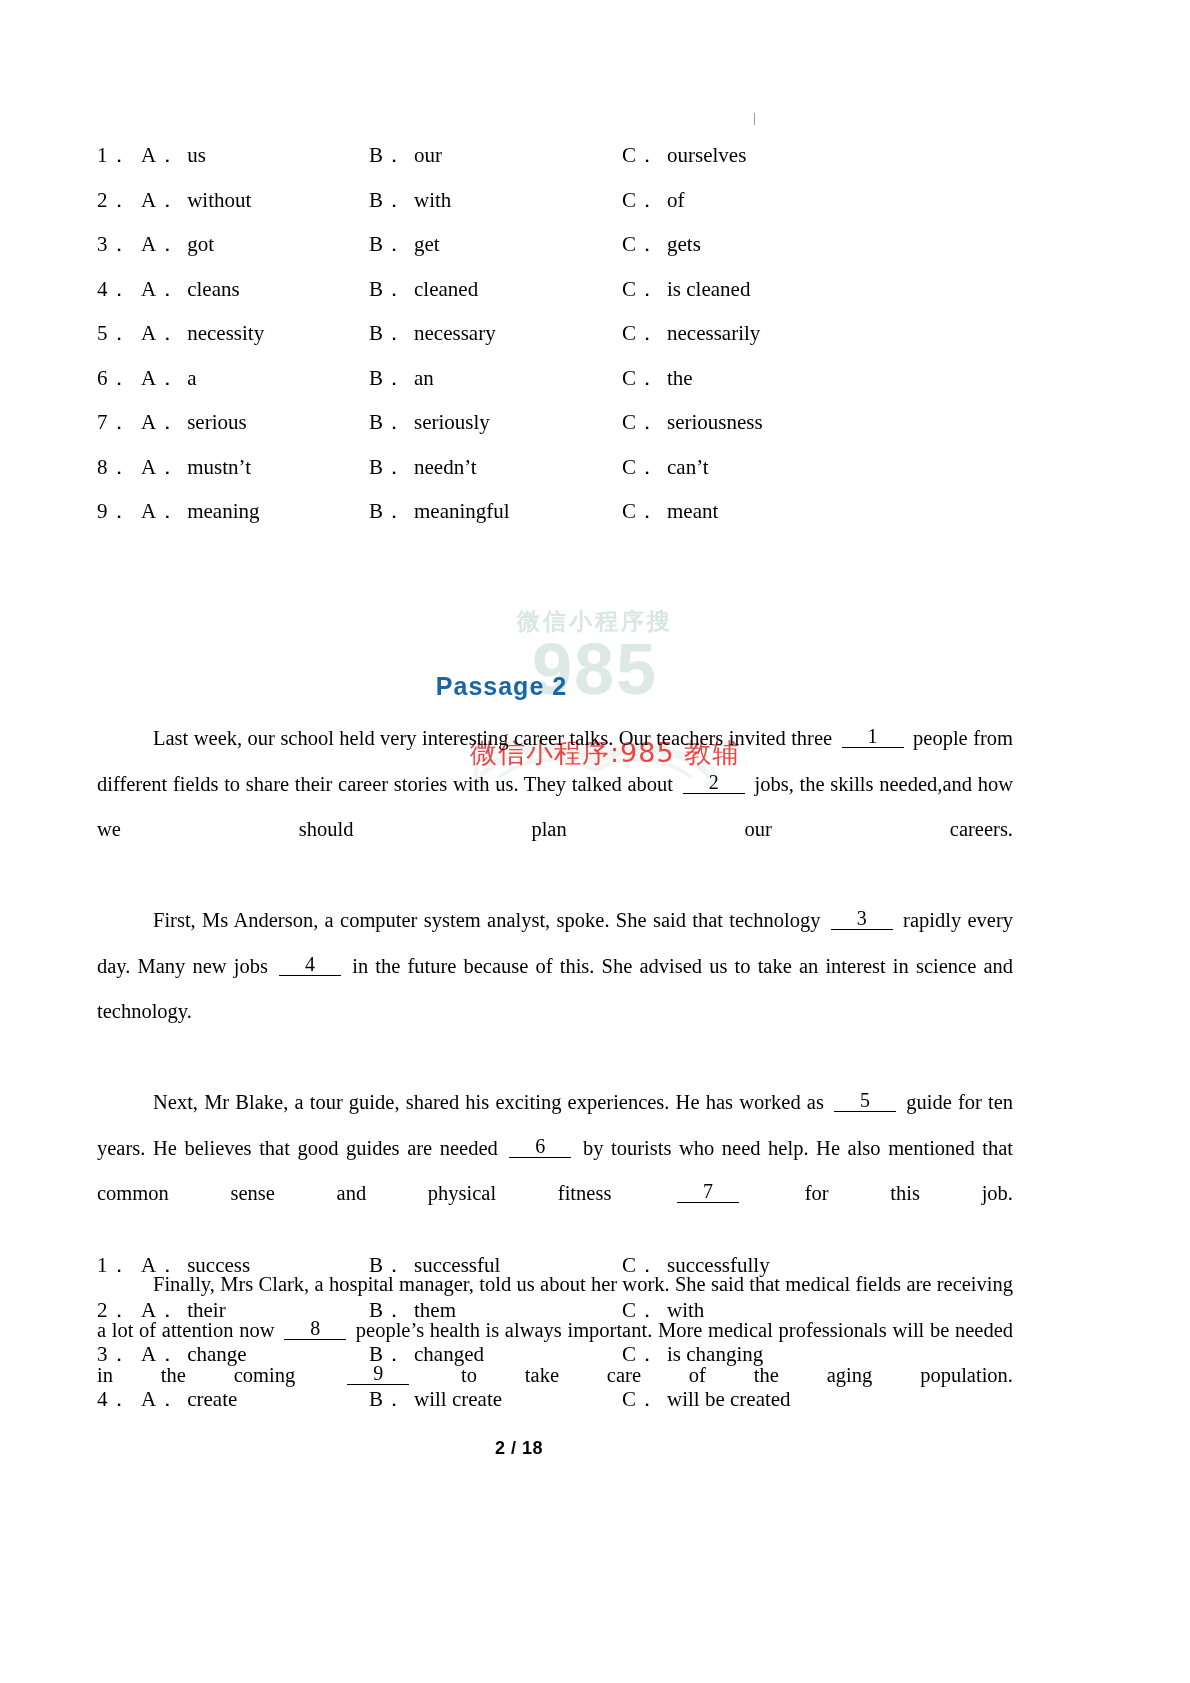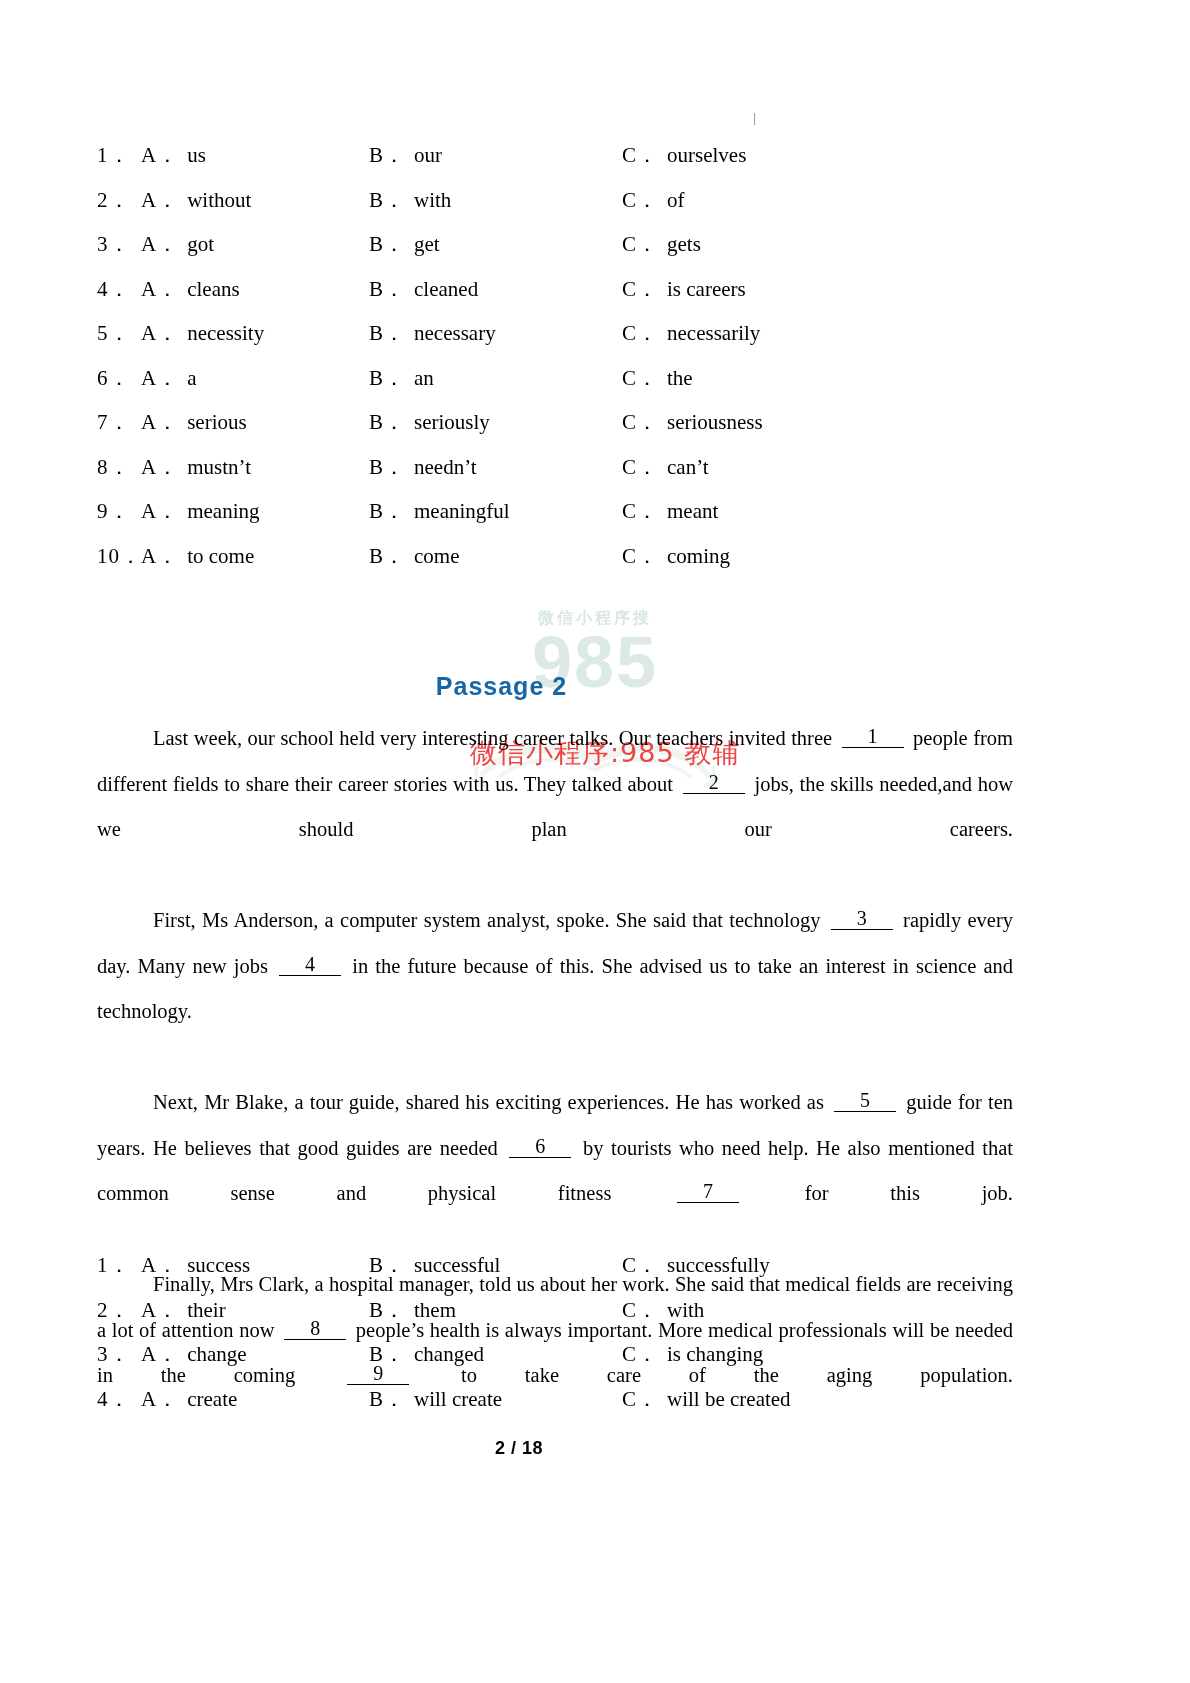--- a/index.html
+++ b/index.html
@@ -29,21 +29,21 @@
     left: 430px;
     top: 610px;
     width: 330px;
     height: 200px;
     pointer-events: none;
     z-index: 0;
     text-align: center;
   }
   .wm-top-cn {
     font-family: "DejaVu Sans", sans-serif;
-    font-size: 16px;
+    font-size: 23px;
     letter-spacing: 3px;
     color: #d9e6e2;
     font-weight: bold;
     line-height: 1;
   }
   .wm-985 {
     font-family: "Liberation Sans", sans-serif;
     font-size: 72px;
     font-weight: bold;
     color: #dde9e4;
@@ -211,21 +211,21 @@
       <div class="opt-row">
         <span class="opt-num">3．</span>
         <span class="opt-a"><span class="lbl">A．</span><span class="lbl-gap"></span><span>got</span></span>
         <span class="opt-b"><span class="lbl">B．</span><span class="lbl-gap"></span><span>get</span></span>
         <span class="opt-c"><span class="lbl">C．</span><span class="lbl-gap"></span><span>gets</span></span>
       </div>
       <div class="opt-row">
         <span class="opt-num">4．</span>
         <span class="opt-a"><span class="lbl">A．</span><span class="lbl-gap"></span><span>cleans</span></span>
         <span class="opt-b"><span class="lbl">B．</span><span class="lbl-gap"></span><span>cleaned</span></span>
-        <span class="opt-c"><span class="lbl">C．</span><span class="lbl-gap"></span><span>is careers</span></span>
+        <span class="opt-c"><span class="lbl">C．</span><span class="lbl-gap"></span><span>is cleaned</span></span>
       </div>
       <div class="opt-row">
         <span class="opt-num">5．</span>
         <span class="opt-a"><span class="lbl">A．</span><span class="lbl-gap"></span><span>necessity</span></span>
         <span class="opt-b"><span class="lbl">B．</span><span class="lbl-gap"></span><span>necessary</span></span>
         <span class="opt-c"><span class="lbl">C．</span><span class="lbl-gap"></span><span>necessarily</span></span>
       </div>
       <div class="opt-row">
         <span class="opt-num">6．</span>
         <span class="opt-a"><span class="lbl">A．</span><span class="lbl-gap"></span><span>a</span></span>
@@ -242,26 +242,20 @@
         <span class="opt-num">8．</span>
         <span class="opt-a"><span class="lbl">A．</span><span class="lbl-gap"></span><span>mustn’t</span></span>
         <span class="opt-b"><span class="lbl">B．</span><span class="lbl-gap"></span><span>needn’t</span></span>
         <span class="opt-c"><span class="lbl">C．</span><span class="lbl-gap"></span><span>can’t</span></span>
       </div>
       <div class="opt-row">
         <span class="opt-num">9．</span>
         <span class="opt-a"><span class="lbl">A．</span><span class="lbl-gap"></span><span>meaning</span></span>
         <span class="opt-b"><span class="lbl">B．</span><span class="lbl-gap"></span><span>meaningful</span></span>
         <span class="opt-c"><span class="lbl">C．</span><span class="lbl-gap"></span><span>meant</span></span>
-      </div>
-      <div class="opt-row">
-        <span class="opt-num">10．</span>
-        <span class="opt-a"><span class="lbl">A．</span><span class="lbl-gap"></span><span>to come</span></span>
-        <span class="opt-b"><span class="lbl">B．</span><span class="lbl-gap"></span><span>come</span></span>
-        <span class="opt-c"><span class="lbl">C．</span><span class="lbl-gap"></span><span>coming</span></span>
       </div>
     </div>
 
   <div class="passage-title">Passage 2</div>
 
   <div class="passage" id="passage-body">
       <p class="para para-j"><span class="indent"></span><span>Last week, our school held very interesting career talks. Our teachers invited three </span><span class="blank">1</span><span> people from different fields to share their career stories with us. They talked about </span><span class="blank">2</span><span> jobs, the skills needed,and how we should plan our careers.</span></p>
       <p class="para para-j"><span class="indent"></span><span>First, Ms Anderson, a computer system analyst, spoke. She said that technology </span><span class="blank">3</span><span> rapidly every day. Many new jobs </span><span class="blank">4</span><span> in the future because of this. She advised us to take an interest in science and technology.</span></p>
       <p class="para para-j"><span class="indent"></span><span>Next, Mr Blake, a tour guide, shared his exciting experiences. He has worked as </span><span class="blank">5</span><span> guide for ten years. He believes that good guides are needed </span><span class="blank">6</span><span> by tourists who need help. He also mentioned that common sense and physical fitness </span><span class="blank">7</span><span> for this job.</span></p>
       <p class="para para-j"><span class="indent"></span><span>Finally, Mrs Clark, a hospital manager, told us about her work. She said that medical fields are receiving a lot of attention now </span><span class="blank">8</span><span> people’s health is always important. More medical professionals will be needed in the coming </span><span class="blank">9</span><span> to take care of the aging population.</span></p>

